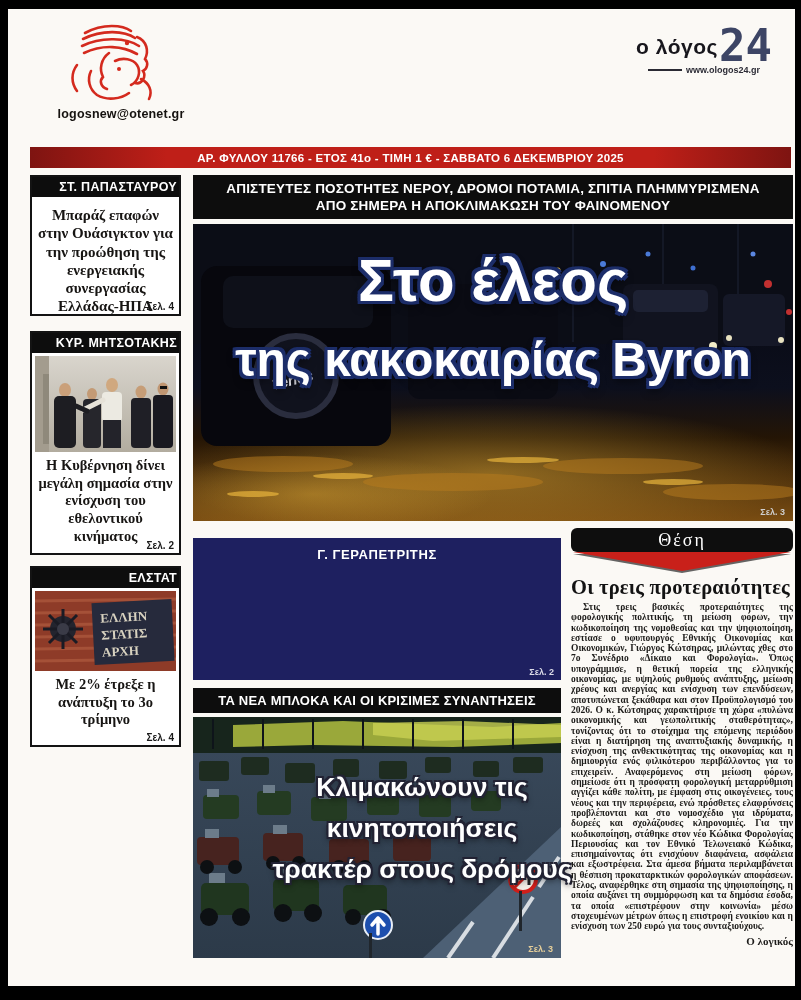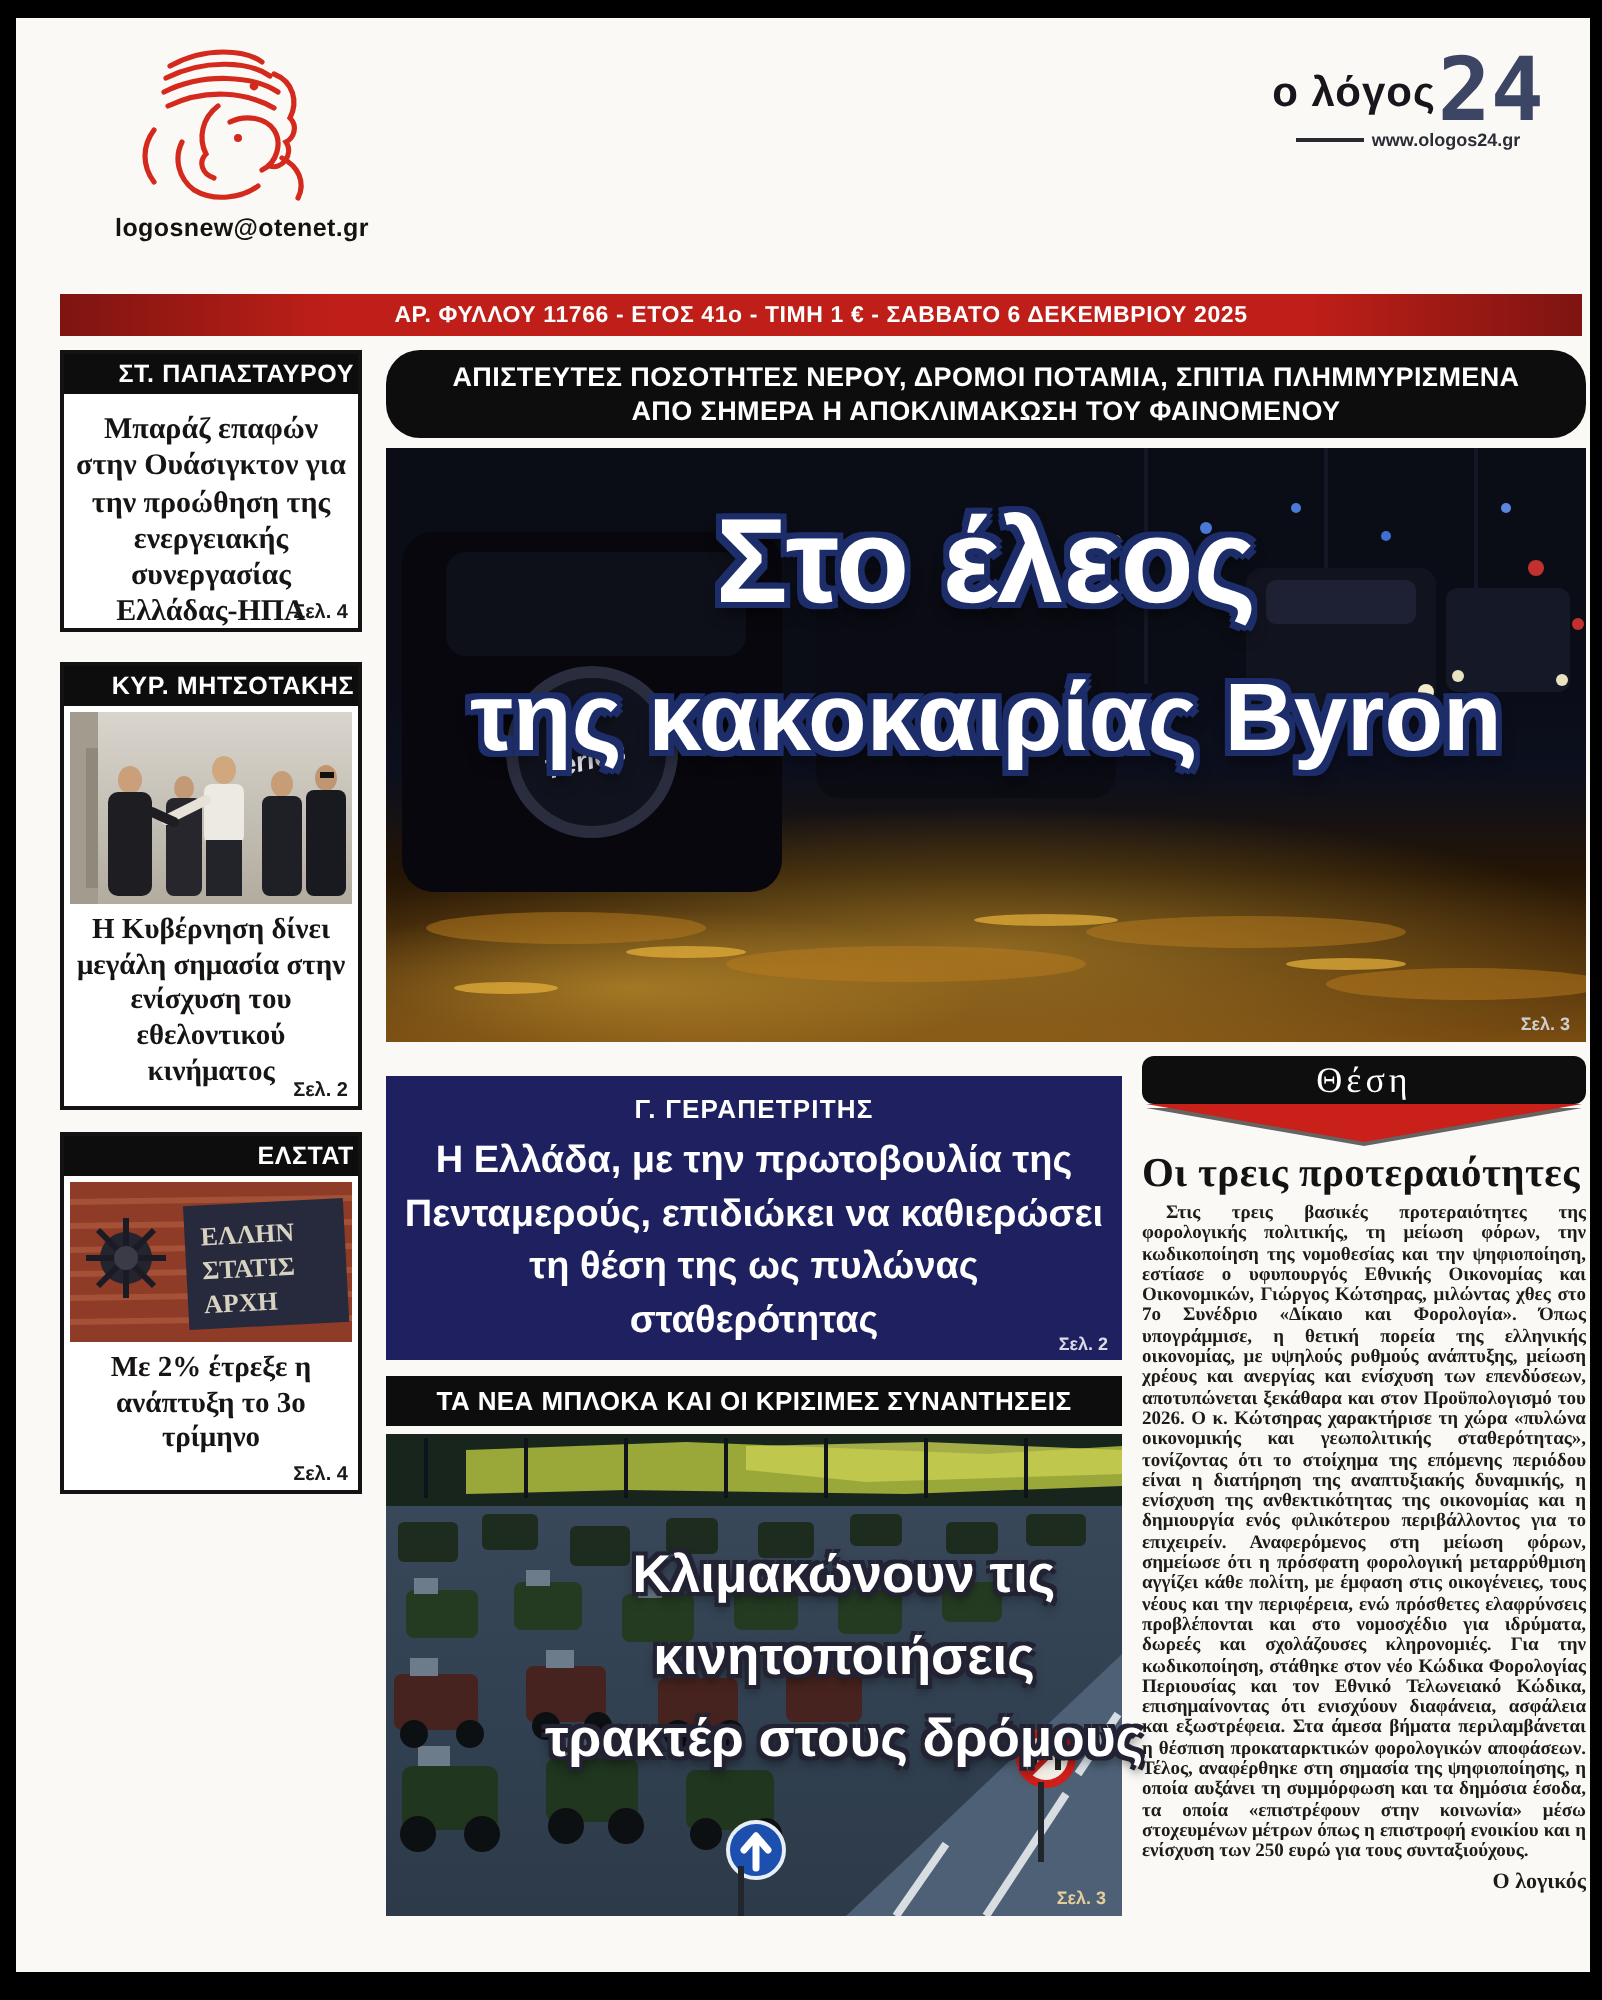--- a/index.html
+++ b/index.html
@@ -44,21 +44,21 @@
   .sb-body{font-size:14.5px;font-weight:bold;color:#171513;text-align:center;line-height:1.22;
            padding:4px 3px 0;font-family:Liberation Serif, serif;}
   .sb-page{position:absolute;right:5px;bottom:2px;font-size:10px;font-weight:bold;color:#1a1a1a;}
   .sb-photo{display:block;margin:3px auto 1px;}
   .sb1 .sb-body{padding-top:9px;font-size:15px;}
 
   
   .main{position:absolute;left:185px;top:166px;width:600px;height:810px;}
   .kicker-box{position:absolute;left:0;top:0;width:600px;height:44px;background:#0d0d0d;color:#fff;
               font-size:13.5px;font-weight:bold;text-align:center;display:flex;flex-direction:column;
-              justify-content:center;gap:2px;letter-spacing:.2px;border-radius:17px;}
+              justify-content:center;gap:2px;letter-spacing:.2px;}
   .flood{position:absolute;left:0;top:49px;width:600px;height:297px;}
   .flood svg{position:absolute;left:0;top:0;}
   .headline{position:absolute;width:100%;text-align:center;color:#fff;font-weight:bold;
             text-shadow:-3px -3px 0 #1c2d69,3px -3px 0 #1c2d69,-3px 3px 0 #1c2d69,3px 3px 0 #1c2d69,
                         0 -3px 0 #1c2d69,0 3px 0 #1c2d69,-3px 0 0 #1c2d69,3px 0 0 #1c2d69,0 5px 8px rgba(0,0,0,.6);}
   .hl1{top:22px;font-size:60px;}
   .hl2{top:108px;font-size:48px;}
   .photo-page{position:absolute;right:8px;bottom:4px;font-size:9px;font-weight:bold;color:#cfcfcf;}
 
   .blue-box{position:absolute;left:0;top:363px;width:368px;height:142px;background:#1e2060;color:#fff;
@@ -273,21 +273,20 @@
               <ellipse cx="60" cy="270" rx="26" ry="3"></ellipse>
           </g>
         </svg>
         <div class="headline hl1">Στο έλεος</div>
         <div class="headline hl2">της κακοκαιρίας Byron</div>
         <div class="photo-page">Σελ. 3</div>
       </div>
 
       <div class="blue-box">
         <div class="blue-kicker">Γ. ΓΕΡΑΠΕΤΡΙΤΗΣ</div>
-        <div class="blue-body">Η Ελλάδα, με την πρωτοβουλία της Πενταμερούς, επιδιώκει να καθιερώσει τη θέση της ως πυλώνας σταθερότητας</div>
         <div class="blue-page">Σελ. 2</div>
       </div>
 
       <div class="farm-bar">ΤΑ ΝΕΑ ΜΠΛΟΚΑ ΚΑΙ ΟΙ ΚΡΙΣΙΜΕΣ ΣΥΝΑΝΤΗΣΕΙΣ</div>
       <div class="farm">
         <svg width="368" height="241" viewBox="0 0 368 241">
           <defs>
             <linearGradient id="rg" x1="0" y1="0" x2="0" y2="1">
               <stop offset="0" stop-color="#3a4a5c"></stop>
                 <stop offset="1" stop-color="#2c3a49"></stop>

